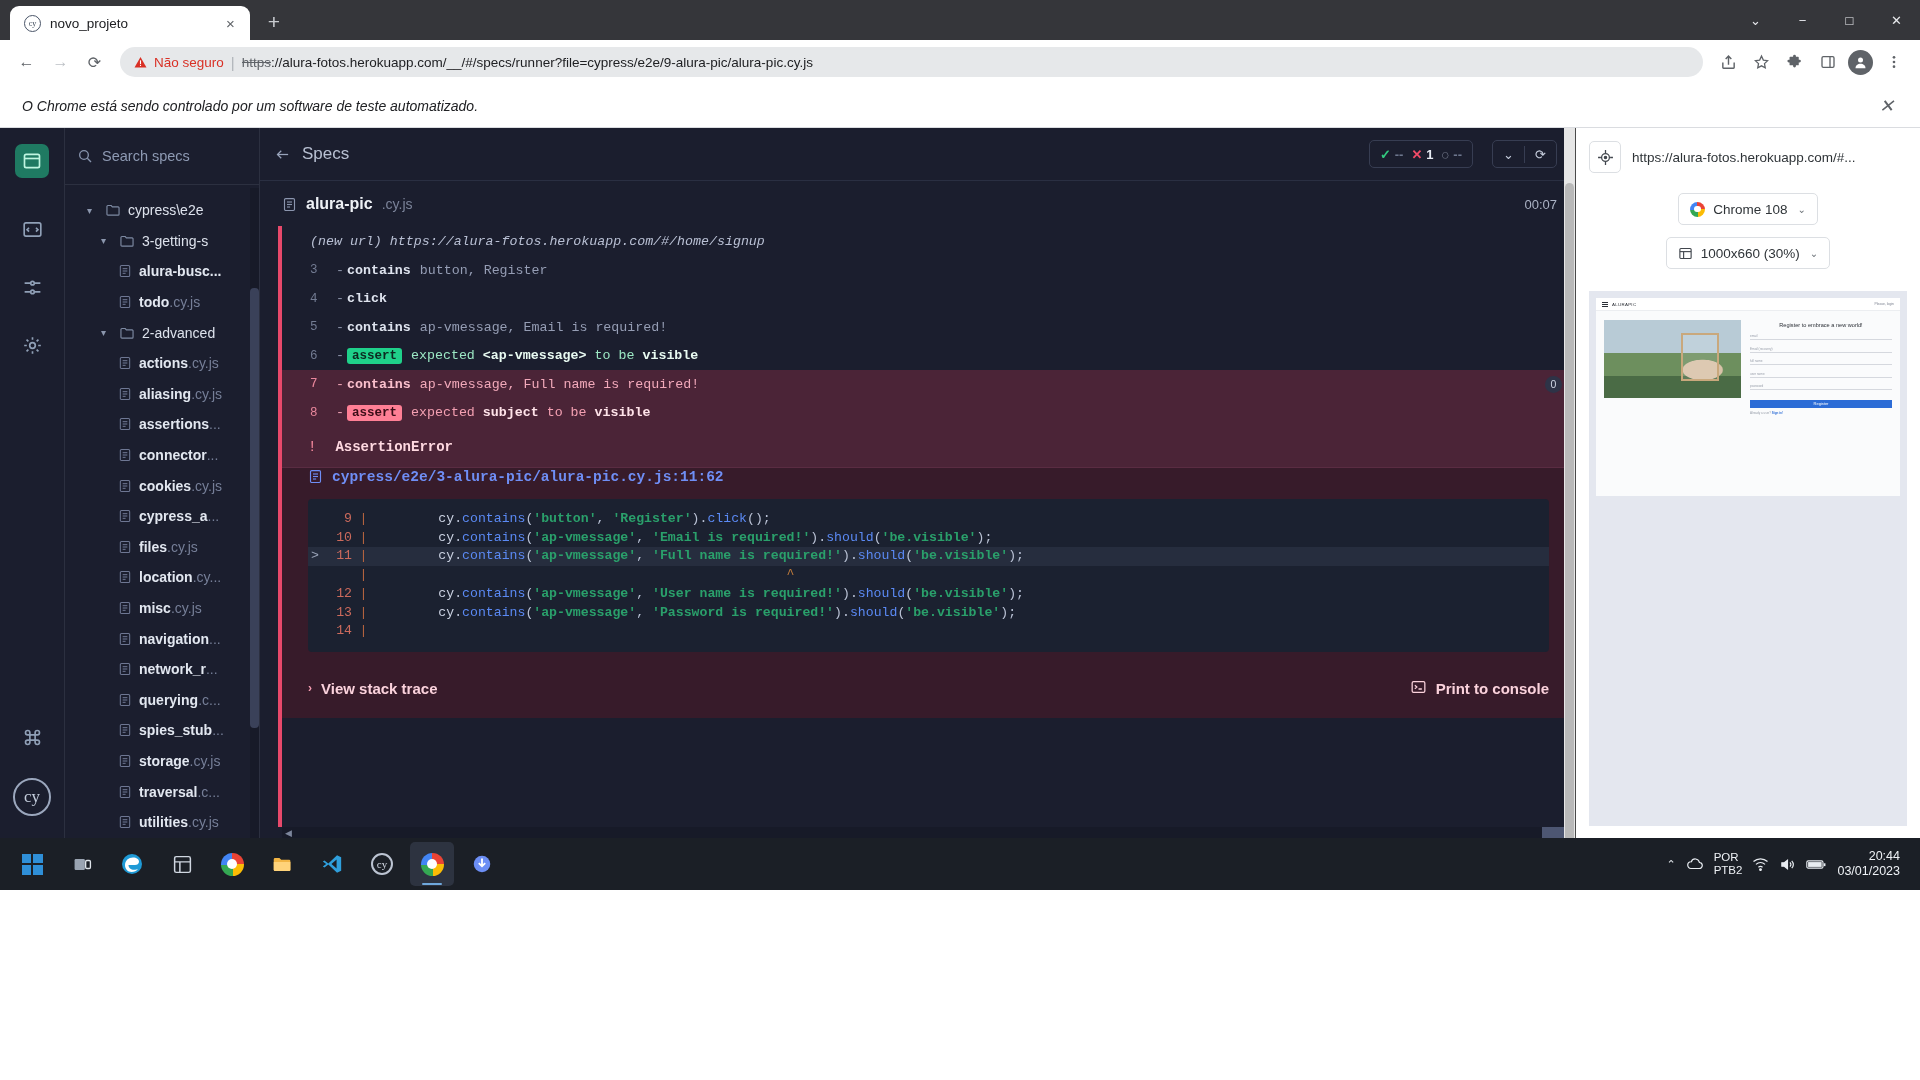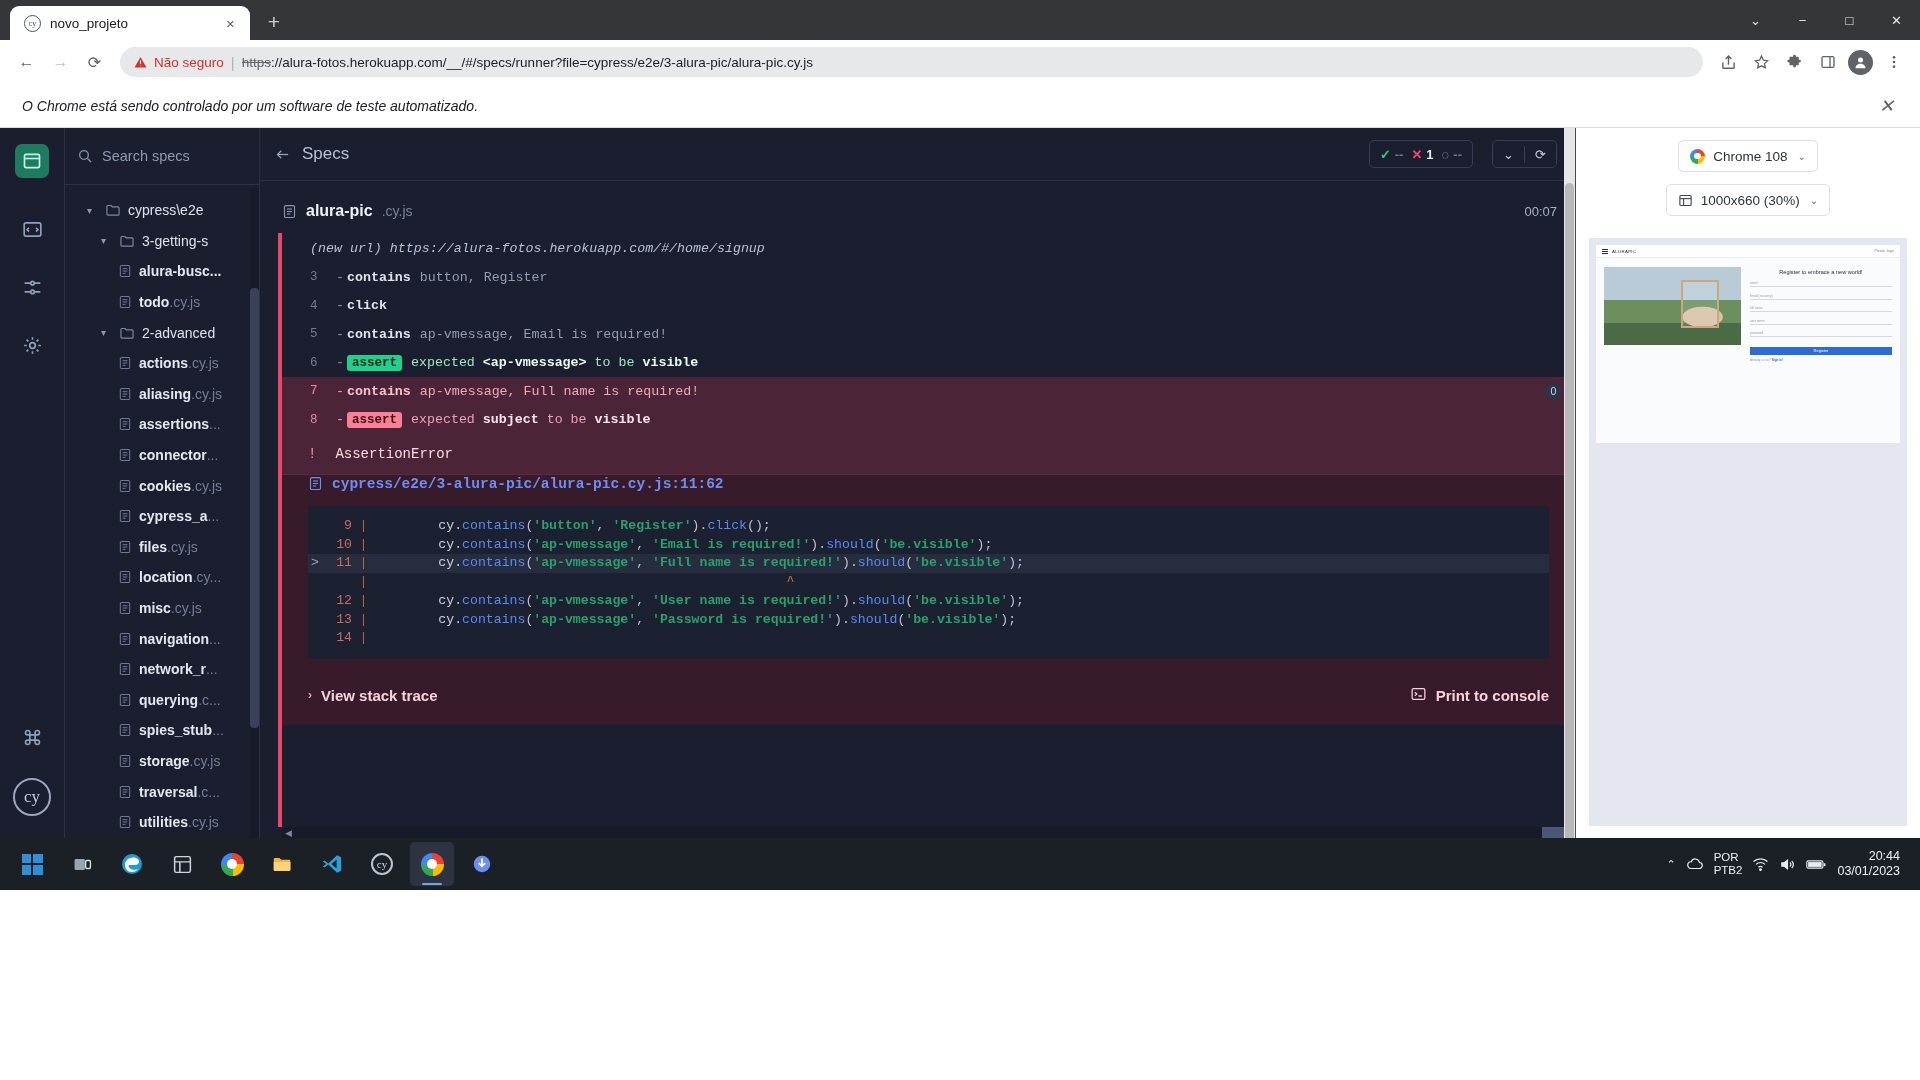--- a/index.html
+++ b/index.html
@@ -323,21 +323,21 @@
     width: 31px; height: 26px;
     display: flex; align-items: center; justify-content: center;
     color: #c7cedd;
     font-size: 13px;
   }
   .ctrl-sep { width: 1px; height: 17px; background: #373d52; }
 
   .spec-title-row {
     display: flex;
     align-items: center;
-    padding: 21px 18px 13px 22px;
+    padding: 14px 18px 13px 22px;
     gap: 9px;
     border-top: 1px solid #2a2f42;
     flex-shrink: 0;
   }
   .spec-title-name { font-size: 16px; font-weight: bold; color: #eef1f6; }
   .spec-title-ext { font-size: 14px; color: #7b8399; }
   .spec-timer {
     margin-left: auto;
     font-size: 13px;
     color: #aab2c4;
@@ -409,21 +409,21 @@
     gap: 19px;
     padding: 12px 0 12px 26px;
     background: #4b2437;
     border-bottom: 1px solid #5a2c42;
   }
   .error-bang { color: #ff8fa3; font-family: "Liberation Mono", monospace; font-size: 14px;}
   .error-type {
     color: #ffd9e1;
     font-family: "Liberation Mono", monospace;
     font-size: 14px;
-    font-weight: normal;
+    font-weight: bold;
   }
   .error-msg {
     color: #f56e8c;
     font-size: 14.5px;
     padding: 18px 26px 16px 26px;
     line-height: 1.45;
   }
   .codeframe-wrap { padding: 0 26px 12px 26px; }
   .codeframe-path {
     display: flex;
@@ -729,21 +729,21 @@
   <div class="omnibox">
     <span class="warn-icon">
       <svg width="13" height="13" viewBox="0 0 24 24" fill="#d93025">
           <path d="M12 2 L23 21 H1 Z"></path>
           <rect x="11" y="8" width="2" height="7" fill="#fff"></rect>
           <rect x="11" y="16.5" width="2" height="2" fill="#fff"></rect>
         </svg>
     </span>
     <span class="not-secure">Não seguro</span>
     <span class="omni-sep">|</span>
-    <span class="url-text"><span class="url-scheme">https</span><span>://alura-fotos.herokuapp.com/__/#/specs/runner?file=cypress/e2e/3-alura-pic/alura-pic.cy.js</span></span>
+    <span class="url-text"><span class="url-scheme">https</span><span>://alura-fotos.herokuapp.com/__/#/specs/runner?file=cypress/e2e/9-alura-pic/alura-pic.cy.js</span></span>
   </div>
   <div class="toolbar-icons">
     <div class="tb-icon">
       <svg width="17" height="17" viewBox="0 0 24 24" fill="none" stroke="#5f6368" stroke-width="2">
           <path d="M4 12v7a1 1 0 001 1h14a1 1 0 001-1v-7"></path>
           <path d="M12 3v12M8 7l4-4 4 4"></path>
         </svg>
     </div>
     <div class="tb-icon">
       <svg width="17" height="17" viewBox="0 0 24 24" fill="none" stroke="#5f6368" stroke-width="1.8">
@@ -1207,20 +1207,30 @@
 
     <div class="reporter-vscroll">
       <div class="reporter-vthumb"></div>
     </div>
     <div class="outer-vscroll">
       <div class="outer-vthumb"></div>
     </div>
   </div>
 
   <div class="preview-panel">
+    <div class="preview-urlbar">
+      <div class="selector-btn">
+        <svg width="17" height="17" viewBox="0 0 24 24" fill="none" stroke="#41464d" stroke-width="1.8">
+            <circle cx="12" cy="12" r="5.5"></circle>
+            <circle cx="12" cy="12" r="1.6" fill="#41464d"></circle>
+            <path d="M12 1.5v4M12 18.5v4M1.5 12h4M18.5 12h4"></path>
+          </svg>
+      </div>
+      <span class="preview-url">https://alura-fotos.herokuapp.com/#...</span>
+    </div>
     <div class="pill-row">
       <div class="pill">
         <span class="chrome-dot"></span>
         <span>Chrome 108</span>
         <span class="pill-chev">⌄</span>
       </div>
     </div>
     <div class="pill-row">
       <div class="pill">
         <span class="viewport-icon">

